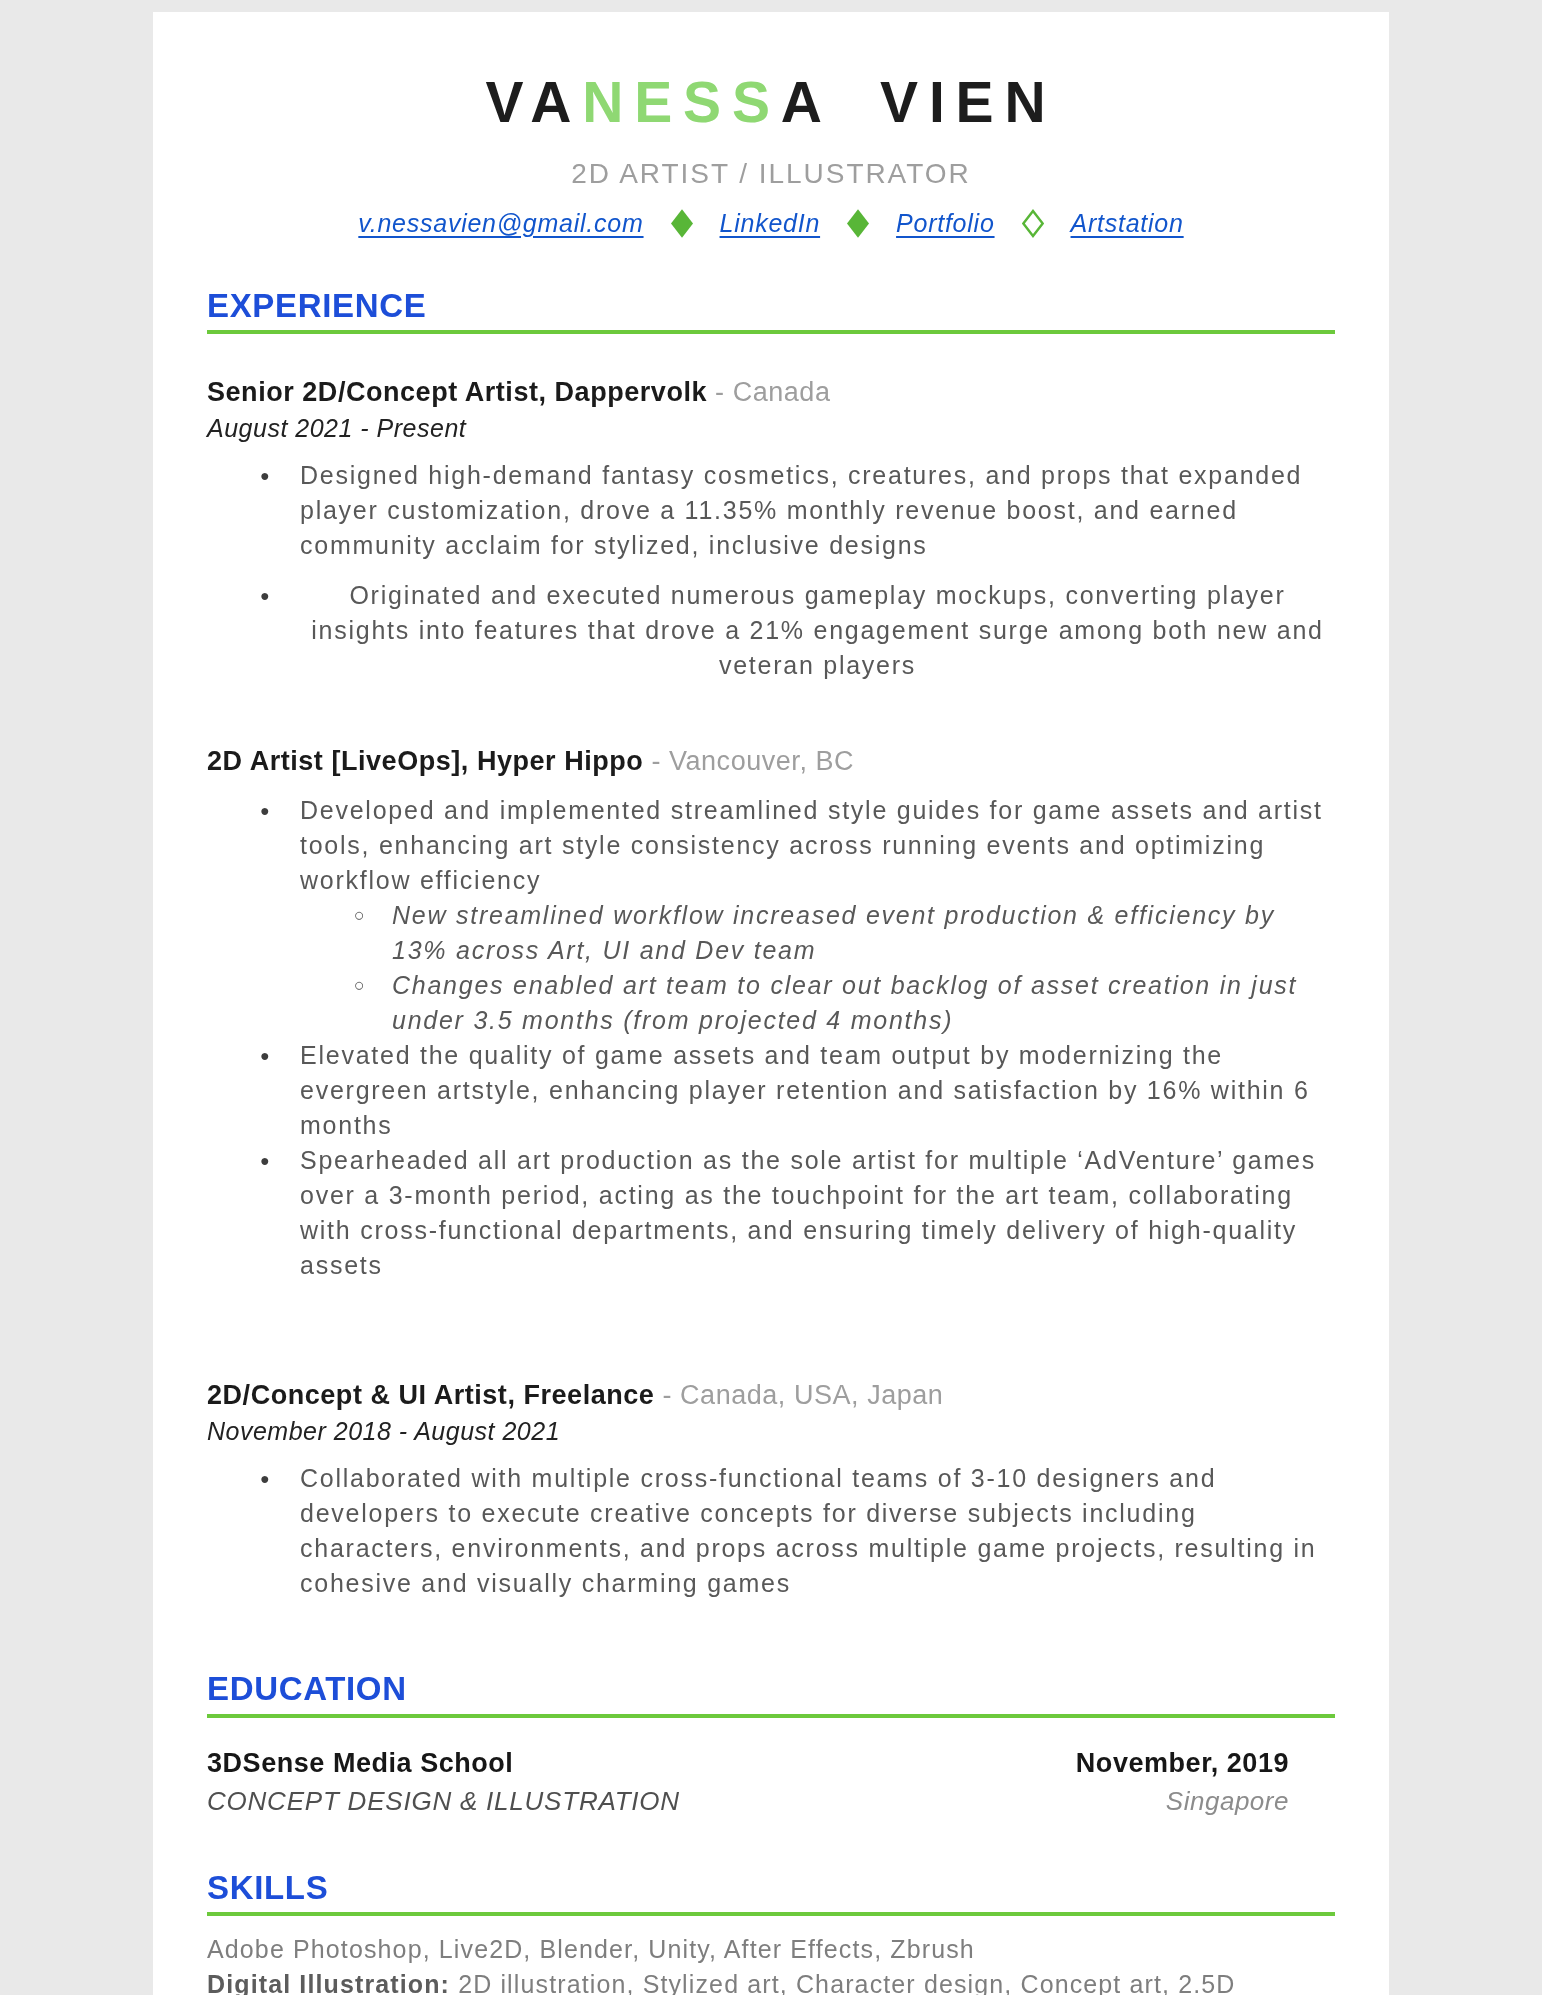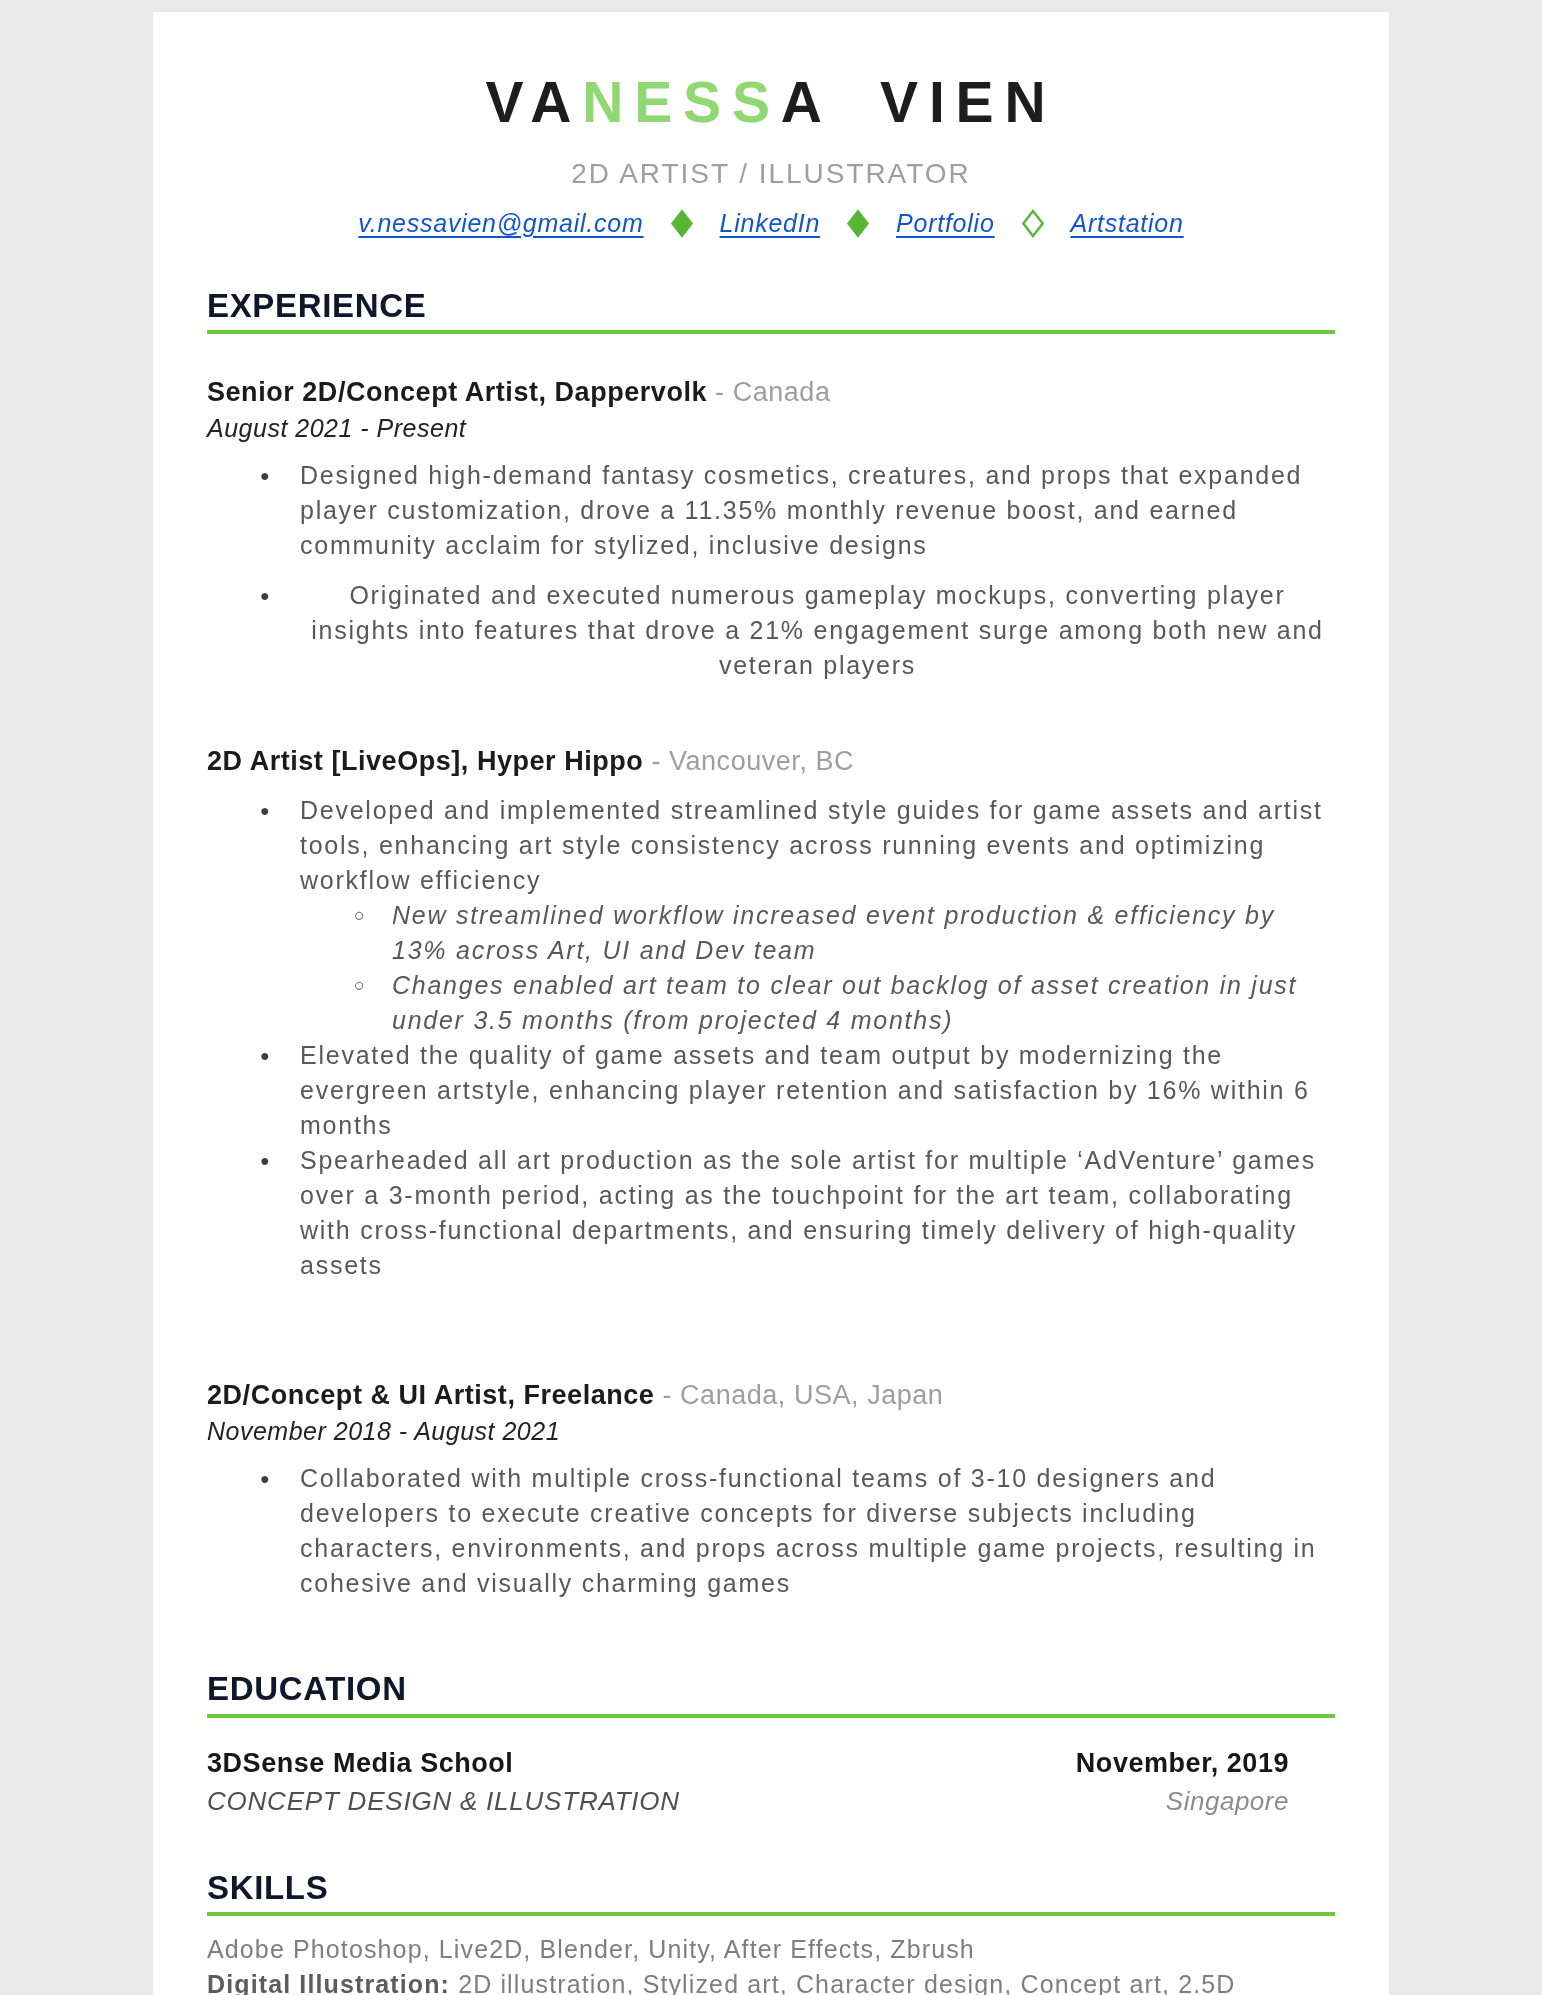--- a/index.html
+++ b/index.html
@@ -31,21 +31,21 @@
     margin-top:15px;display:flex;justify-content:center;align-items:center;
     gap:27px;font-size:25px;line-height:34px;letter-spacing:0.03em;font-style:italic;
   }
   .contact a{color:var(--link-blue);text-decoration:underline;text-underline-offset:4px;cursor:pointer;}
   .diamond{display:block;}
   .diamond-filled path{fill:var(--diamond-green);}
   .diamond-hollow path{fill:none;stroke:var(--diamond-green);stroke-width:2.2px;}
   
   .sec-heading{
     margin:0;font-size:33px;line-height:0.95;font-weight:700;
-    color:#0f172a;letter-spacing:0.02em;
+    color:#1d4ed8;letter-spacing:0.02em;
   }
   .rule{height:4px;background:var(--accent-green);margin-top:9px;}
   .sec-experience{margin-top:50px;}
   .sec-education{margin-top:72px;}
   .sec-skills{margin-top:52px;}
   
   .job h3{margin:0;font-size:27px;line-height:37px;font-weight:700;color:#1b1b1b;letter-spacing:0.02em;}
   .job-1 h3{margin-top:40px;}
   .job-2 h3{margin-top:60px;}
   .job-3 h3{margin-top:94px;}

